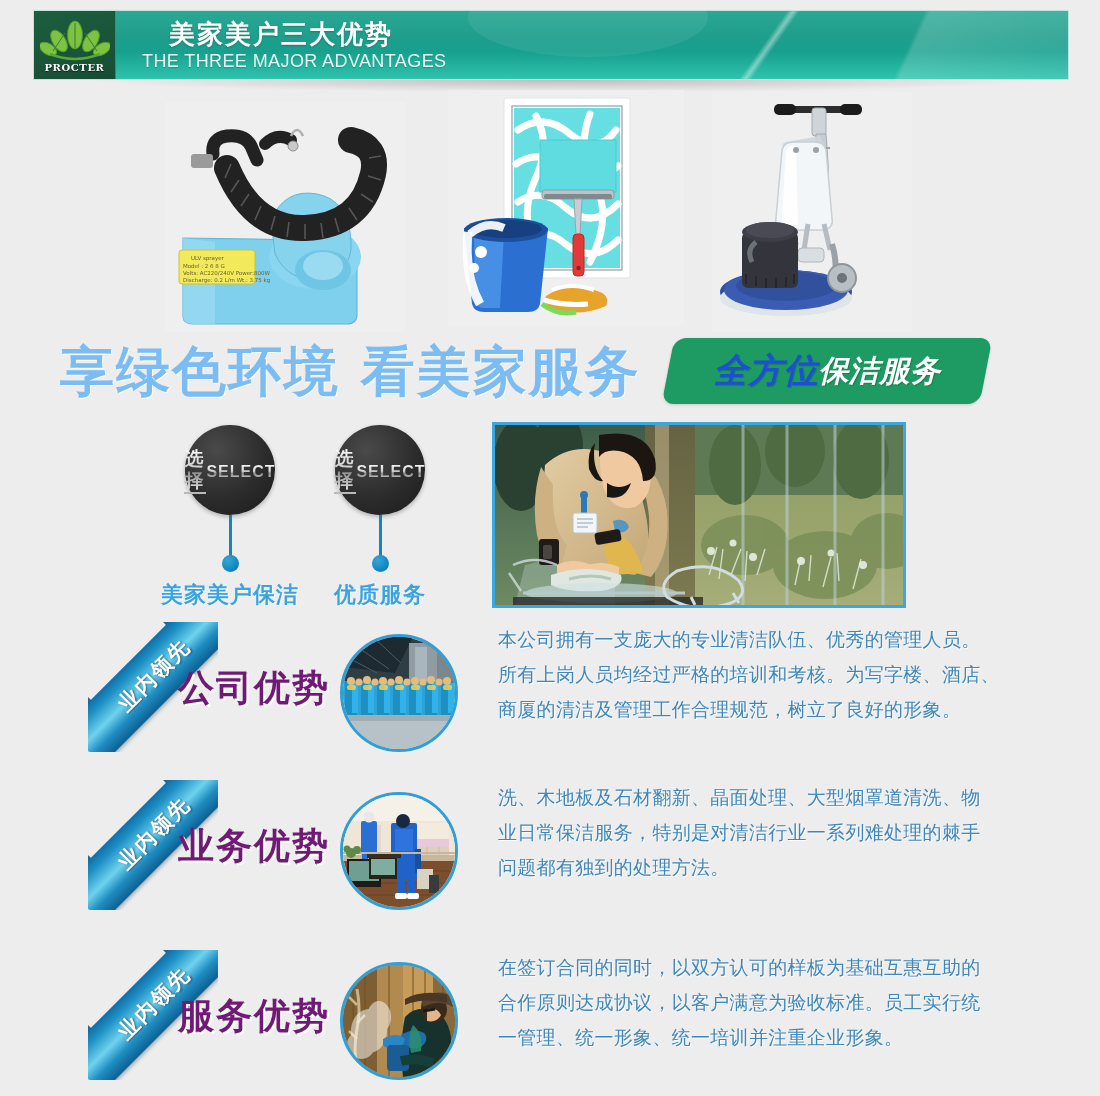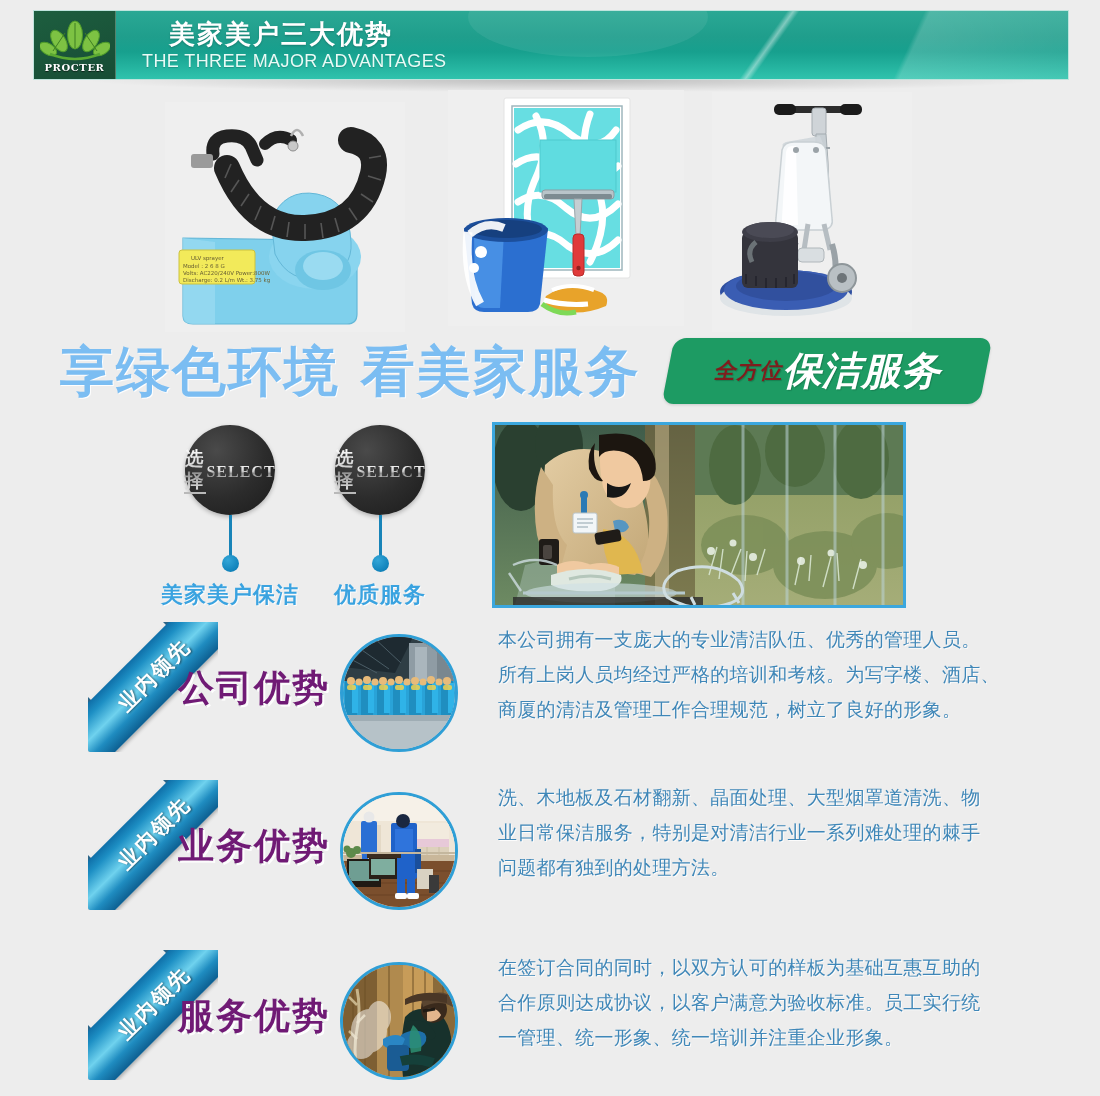--- a/index.html
+++ b/index.html
@@ -83,25 +83,25 @@
     border-radius: 12px;
     transform: skewX(-11deg);
     box-shadow: 0 1px 3px rgba(0,0,0,.15);
   }
   .green-banner .txt {
     position: absolute; inset: 0;
     display: flex; align-items: center; justify-content: center;
     white-space: nowrap;
   }
   .gb-yellow {
-    font-size: 22px; font-weight: bold; color: #7f1d1d; font-style: italic;
+    font-size: 34px; font-weight: bold; color: #1d4ed8; font-style: italic;
     letter-spacing: 1px; text-shadow: 1px 1px 1px rgba(0,0,0,.18);
   }
   .gb-white {
-    font-size: 39px; font-weight: bold; color: #ffffff; font-style: italic;
+    font-size: 30px; font-weight: bold; color: #ffffff; font-style: italic;
     letter-spacing: .5px; text-shadow: 1px 1px 1px rgba(0,0,0,.18);
   }
 
   
   .select-group { position: absolute; left: 150px; top: 425px; width: 330px; height: 190px; }
   .sel-item { position: absolute; width: 160px; text-align: center; }
   .sel-circle {
     width: 90px; height: 90px; border-radius: 50%;
     background: radial-gradient(circle at 35% 28%, #4a4a4a 0%, #2c2c2c 55%, #1b1b1b 100%);
     margin: 0 auto;
@@ -113,21 +113,21 @@
     color: #dcdcdc;
     background: linear-gradient(180deg,#ffffff 0%, #cfcfcf 45%, #8e8e8e 55%, #e8e8e8 100%);
     -webkit-background-clip: text; background-clip: text; -webkit-text-fill-color: transparent;
     line-height: 22px; padding-bottom: 1px;
     border-bottom: 2px solid #b9b9b9;
   }
   .sel-en {
     font-size: 16px; font-weight: bold; letter-spacing: 1px; margin-top: 3px;
     background: linear-gradient(180deg,#ffffff 0%, #d2d2d2 45%, #8a8a8a 58%, #e4e4e4 100%);
     -webkit-background-clip: text; background-clip: text; -webkit-text-fill-color: transparent;
-    font-family: Liberation Serif, serif;
+    font-family: Liberation Sans, sans-serif;
   }
   .sel-line { width: 3px; height: 42px; background: #1884b8; margin: 0 auto; }
   .sel-dot {
     width: 17px; height: 17px; border-radius: 50%;
     background: radial-gradient(circle at 35% 30%, #33a6d8 0%, #1183bb 70%, #0d6d9e 100%);
     margin: -2px auto 0;
   }
   .sel-label {
     margin-top: 8px; font-size: 22px; font-weight: bold; color: #3aa3e0;
     letter-spacing: 1px; text-shadow: 1px 1px 0 rgba(255,255,255,.85);

